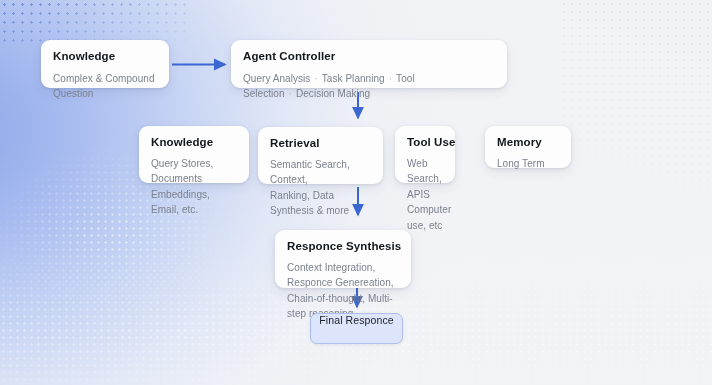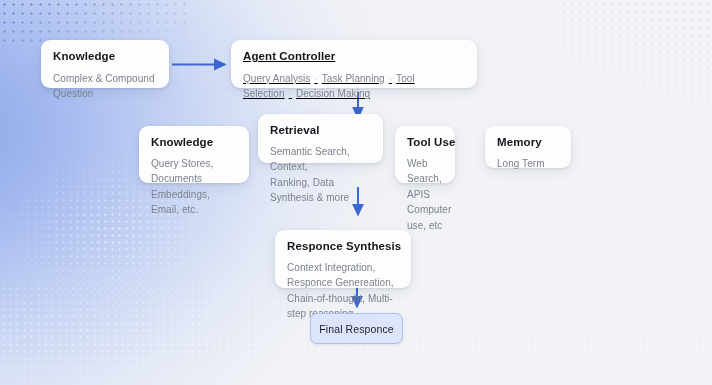--- a/index.html
+++ b/index.html
@@ -89,39 +89,38 @@
     line-height: 1.55;
     letter-spacing: .05px;
   }
   .node .sub .sep {
     color: #b6bac4;
     padding: 0 4px;
   }
 
   
   #node-knowledge-q   { left: 41px;  top: 40px;  width: 128px; height: 48px; }
-  #node-agent         { left: 231px; top: 40px;  width: 246px; height: 48px; text-decoration: underline; }
+  #node-agent         { left: 231px; top: 40px;  width: 276px; height: 48px; }
   #node-knowledge     { left: 139px; top: 126px; width: 110px; height: 57px; }
-  #node-retrieval     { left: 258px; top: 114px; width: 125px; height: 49px; }
+  #node-retrieval     { left: 258px; top: 127px; width: 125px; height: 57px; }
   #node-tooluse       { left: 395px; top: 126px; width: 60px;  height: 57px; }
   #node-memory        { left: 485px; top: 126px; width: 86px;  height: 42px; }
   #node-synthesis     { left: 275px; top: 230px; width: 136px; height: 58px; }
 
   #node-knowledge-q .title,
   #node-agent .title { margin-bottom: 7px; }
 
   #node-final {
     position: absolute;
     left: 310px; top: 313px; width: 93px; height: 31px;
     background: #dce5fb;
     border: 1px solid #aebff0;
     border-radius: 7px;
     box-sizing: border-box;
     display: flex;
-    align-items: center;
     justify-content: center;
     box-shadow: 0 1px 3px rgba(40,55,90,.1);
   }
   #node-final .final-label {
     font-size: 10.5px;
     color: #1b1e25;
     letter-spacing: .1px;
     white-space: nowrap;
   }
 </style>

